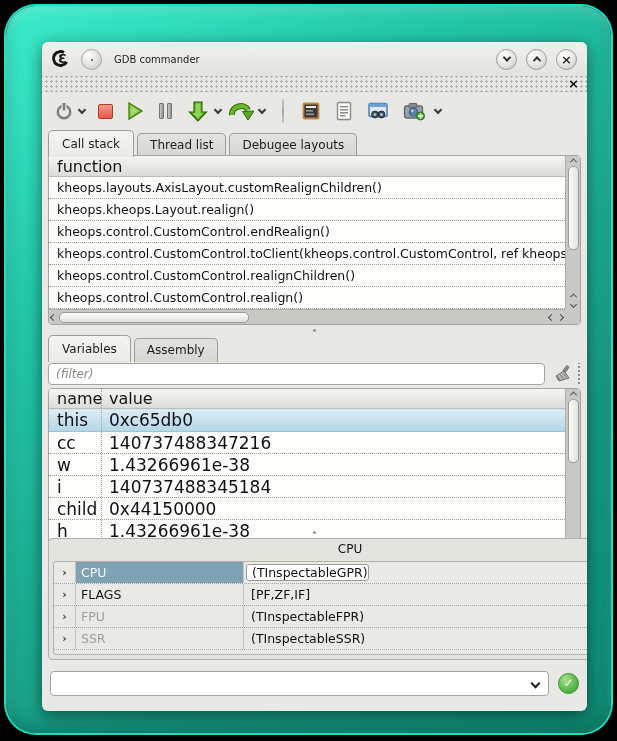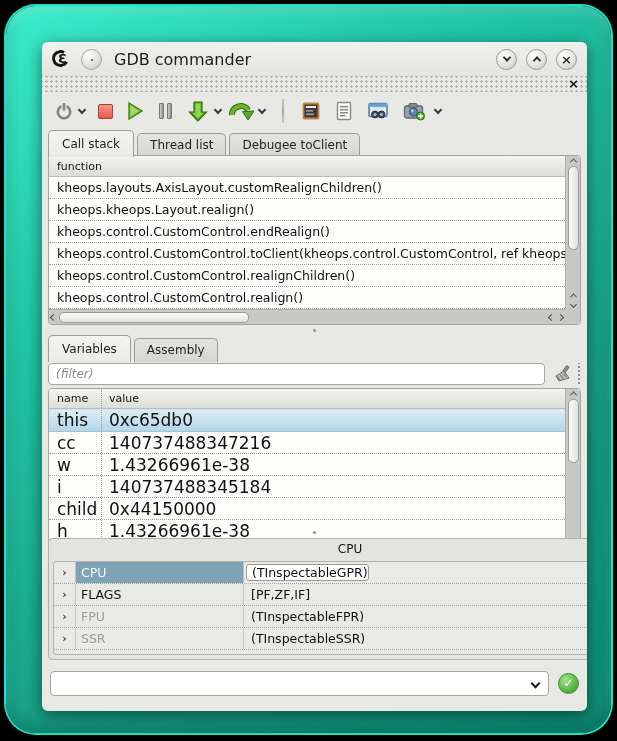--- a/index.html
+++ b/index.html
@@ -16,21 +16,21 @@
     background:#e8e8e4; border-radius:6px; box-shadow:0 4px 16px rgba(0,0,0,.5); overflow:hidden; }
 
   
   .titlebar { position:absolute; left:0; top:0; width:100%; height:34px;
     background:linear-gradient(#f0f0ec,#e4e4df); display:flex; align-items:center; padding:0 10px; }
   .logo { position:relative; width:21px; height:20px; margin-right:8px; }
   .logo .c { position:absolute; left:0; top:1px; width:17px; height:17px; border:3px solid #141414; border-right-color:transparent; border-radius:50%; transform:rotate(-15deg); }
   .logo .e { position:absolute; left:6px; top:2px; font-size:13px; font-weight:bold; color:#141414; }
   .dot-btn { width:21px; height:21px; border-radius:50%; background:radial-gradient(circle at 35% 30%,#ffffff,#d8d8d3 70%,#bcbcb6); border:1px solid #a8a8a2; margin-right:12px; position:relative; }
   .dot-btn::after { content:""; position:absolute; left:9px; top:9px; width:2px; height:2px; border-radius:50%; background:#555; }
-  .title-text { font-size:16px; color:#1c1c1c; }
+  .title-text { font-size:10px; color:#1c1c1c; }
   .tb-buttons { margin-left:auto; display:flex; gap:9px; }
   .tb-btn { width:21px; height:21px; border-radius:50%; border:1px solid #9c9c96;
     background:radial-gradient(circle at 35% 28%,#ffffff,#e2e2dd 60%,#c2c2bc); display:flex; align-items:center; justify-content:center; cursor:pointer; }
   .chev { width:6px; height:6px; border-right:2px solid #2e2e2c; border-bottom:2px solid #2e2e2c; display:inline-block; }
   .chev.down { transform:rotate(45deg) translate(-1px,-1px); }
   .chev.up { transform:rotate(-135deg) translate(-1px,-1px); }
   .tb-btn .x-glyph { font-size:13px; font-weight:bold; color:#2e2e2c; line-height:1; }
 
   
   .dockbar { position:absolute; left:0; top:34px; width:100%; height:16px;
@@ -48,21 +48,21 @@
   svg.ticon { display:block; }
 
   
   .tabs { position:absolute; left:6px; display:flex; align-items:flex-end; }
   .tab { font-size:12px; color:#1d1d1b; padding:4px 12px 5px; border:1px solid #9e9e98; border-bottom:none;
     border-radius:5px 5px 0 0; background:linear-gradient(#e6e6e1,#da} ); background:linear-gradient(#e4e4df,#d6d6d1); margin-right:3px; cursor:pointer; }
   .tab.active { background:linear-gradient(#f4f4f1,#eaeae6); padding:6px 13px 6px; position:relative; z-index:2; }
 
   
   .panel { position:absolute; background:#fdfdfc; border:1px solid #a5a59f; border-radius:4px; overflow:hidden; }
-  .thead { background:linear-gradient(#f5f5f3,#dddDd8); background:linear-gradient(#f5f5f3,#dcdcd7); border-bottom:1px solid #bdbdb7; font-size:11px; color:#141414; }
+  .thead { background:linear-gradient(#f5f5f3,#dddDd8); background:linear-gradient(#f5f5f3,#dcdcd7); border-bottom:1px solid #bdbdb7; font-size:16px; color:#141414; }
 
   
   .callstack-panel { left:6px; top:113px; width:533px; height:170px; }
   .cs-head { height:21px; line-height:21px; padding-left:8px; }
   .cs-rows { position:absolute; left:0; top:21px; right:15px; bottom:15px; }
   .cs-row { height:22px; line-height:22px; font-size:12.5px; color:#101010; padding-left:8px; border-bottom:1px dotted #9d9d97; white-space:nowrap; overflow:hidden; cursor:pointer; }
 
   
   .vscroll { position:absolute; top:0; right:0; width:15px; bottom:15px; background:#c9c9c4; border-left:1px solid #b0b0aa; display:flex; flex-direction:column; align-items:center; }
   .vscroll.full { bottom:0; }
@@ -230,21 +230,21 @@
           <rect x="16.8" y="12.6" width="1.6" height="5" fill="#fff"></rect>
           <rect x="15.1" y="14.3" width="5" height="1.6" fill="#fff"></rect>
         </svg>
       </span>
       <span class="tchev"></span>
     </div>
 
     <div class="tabs" style="top:88px;">
       <span class="tab active">Call stack</span>
       <span class="tab">Thread list</span>
-      <span class="tab">Debugee toClient</span>
+      <span class="tab">Debugee layouts</span>
     </div>
 
     <div class="panel callstack-panel">
       <div class="thead cs-head">function</div>
       <div class="cs-rows">
         <div class="cs-row">kheops.layouts.AxisLayout.customRealignChildren()</div>
         <div class="cs-row">kheops.kheops.Layout.realign()</div>
         <div class="cs-row">kheops.control.CustomControl.endRealign()</div>
         <div class="cs-row">kheops.control.CustomControl.toClient(kheops.control.CustomControl, ref kheops.</div>
         <div class="cs-row">kheops.control.CustomControl.realignChildren()</div>

